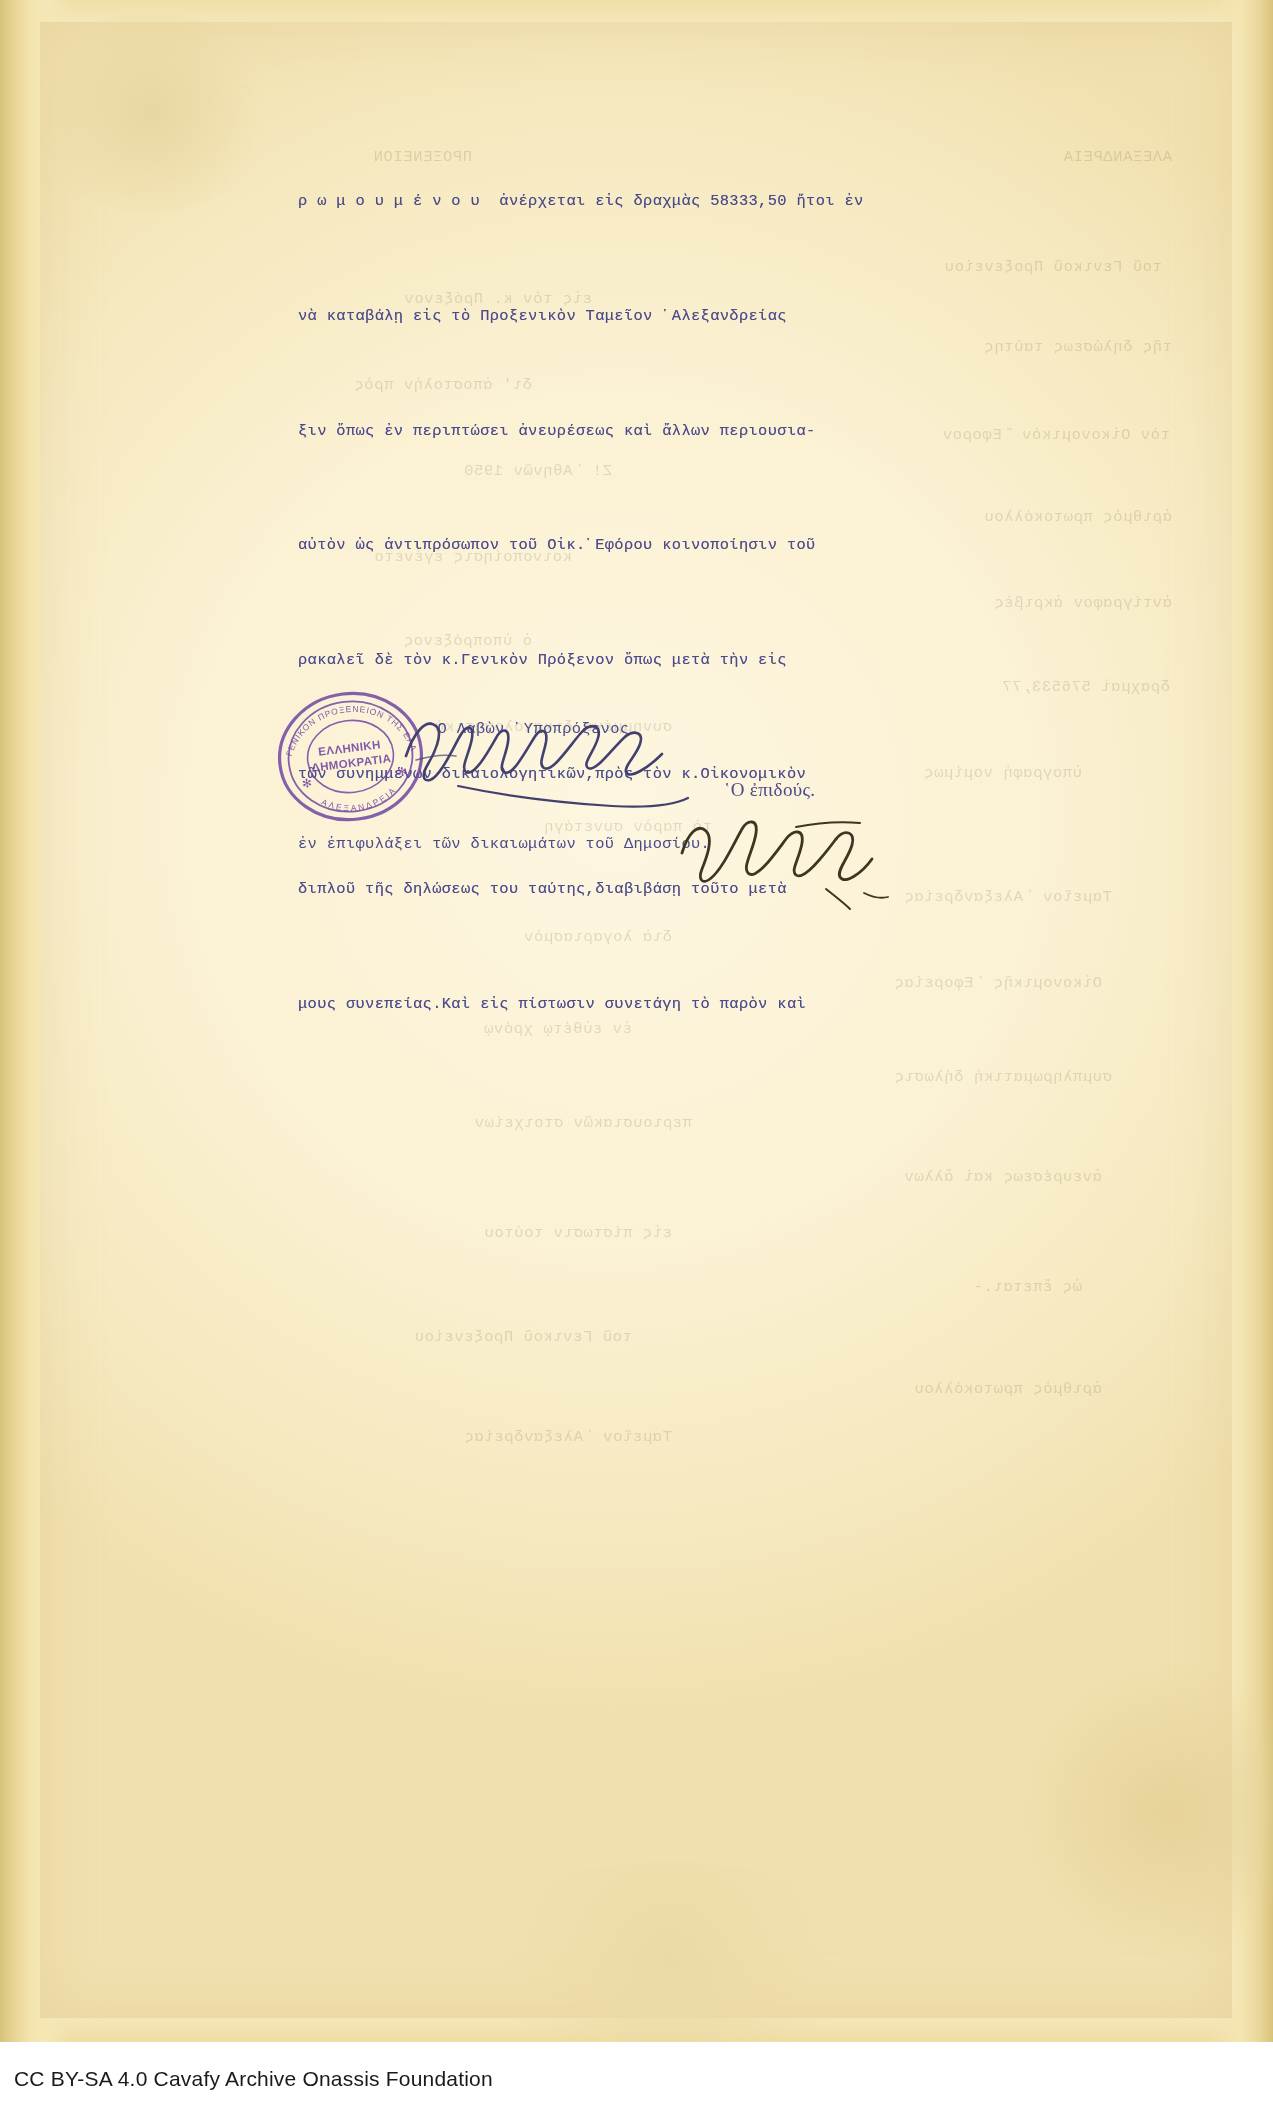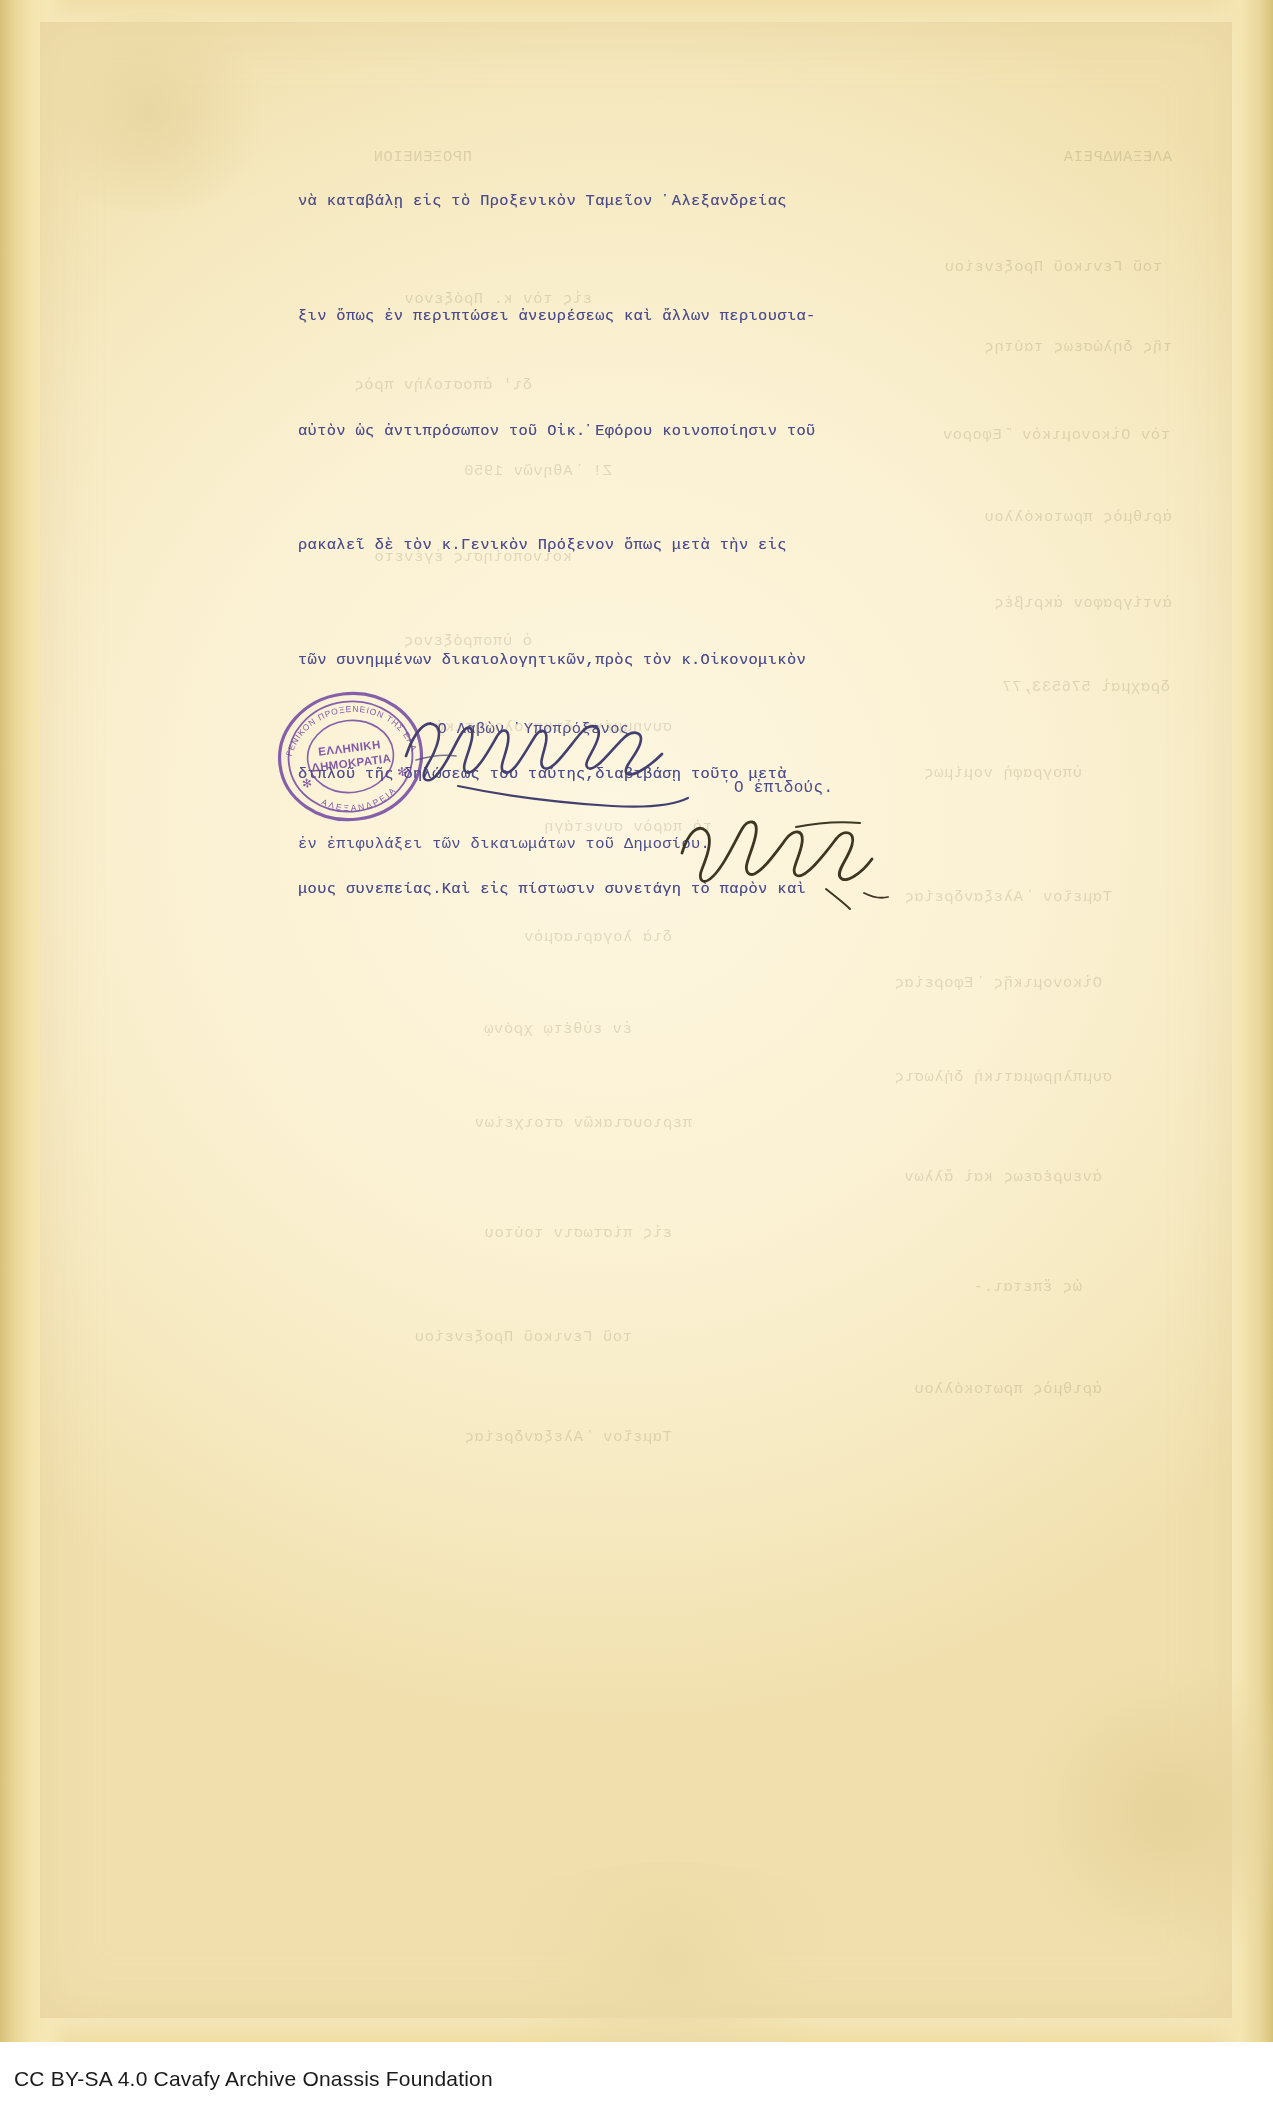--- a/index.html
+++ b/index.html
@@ -114,22 +114,22 @@
   
   .sig { position: absolute; }
   #sig1 { left: 360px; top: 672px; }
   #sig2 { left: 636px; top: 775px; }
 
   #epidous {
     position: absolute;
     left: 684px;
     top: 757px;
     color: #4a4a8c;
-    font-family: Liberation Mono, monospace;
-    font-size: 16px;
+    font-family: Liberation Serif, serif;
+    font-size: 19px;
     letter-spacing: 0.35px;
     white-space: pre;
     text-align: right;
   }
 
   
   #footer {
     position: absolute;
     left: 0;
     top: 2042px;
@@ -183,20 +183,21 @@
       <span class="bl" style="left:540px; top:1086px;">περιουσιακῶν στοιχείων</span>
       <span class="bl" style="left:130px; top:1140px;">ἀνευρέσεως καὶ ἄλλων</span>
       <span class="bl" style="left:560px; top:1196px;">εἰς πίστωσιν τούτου</span>
       <span class="bl" style="left:150px; top:1250px;">ὡς ἕπεται.-</span>
       <span class="bl" style="left:600px; top:1300px;">τοῦ Γενικοῦ Προξενείου</span>
       <span class="bl" style="left:130px; top:1352px;">ἀριθμὸς πρωτοκόλλου</span>
       <span class="bl" style="left:560px; top:1400px;">Ταμεῖον ᾿Αλεξανδρείας</span>
     </div>
 
     <div id="typed">
+      <span class="ln">ρ ω μ ο υ μ έ ν ο υ  ἀνέρχεται εἰς δραχμὰς 58333,50 ἤτοι ἐν</span>
       <span class="ln">νὰ καταβάλῃ εἰς τὸ Προξενικὸν Ταμεῖον ᾿Αλεξανδρείας</span>
       <span class="ln">ξιν ὅπως ἐν περιπτώσει ἀνευρέσεως καὶ ἄλλων περιουσια-</span>
       <span class="ln">αὐτὸν ὡς ἀντιπρόσωπον τοῦ Οἰκ.᾿Εφόρου κοινοποίησιν τοῦ</span>
       <span class="ln">ρακαλεῖ δὲ τὸν κ.Γενικὸν Πρόξενον ὅπως μετὰ τὴν εἰς</span>
       <span class="ln">τῶν συνημμένων δικαιολογητικῶν,πρὸς τὸν κ.Οἰκονομικὸν</span>
       <span class="ln">διπλοῦ τῆς δηλώσεως του ταύτης,διαβιβάσῃ τοῦτο μετὰ</span>
       <span class="ln">μους συνεπείας.Καὶ εἰς πίστωσιν συνετάγη τὸ παρὸν καὶ</span>
     </div>
 
     <div id="closing">

